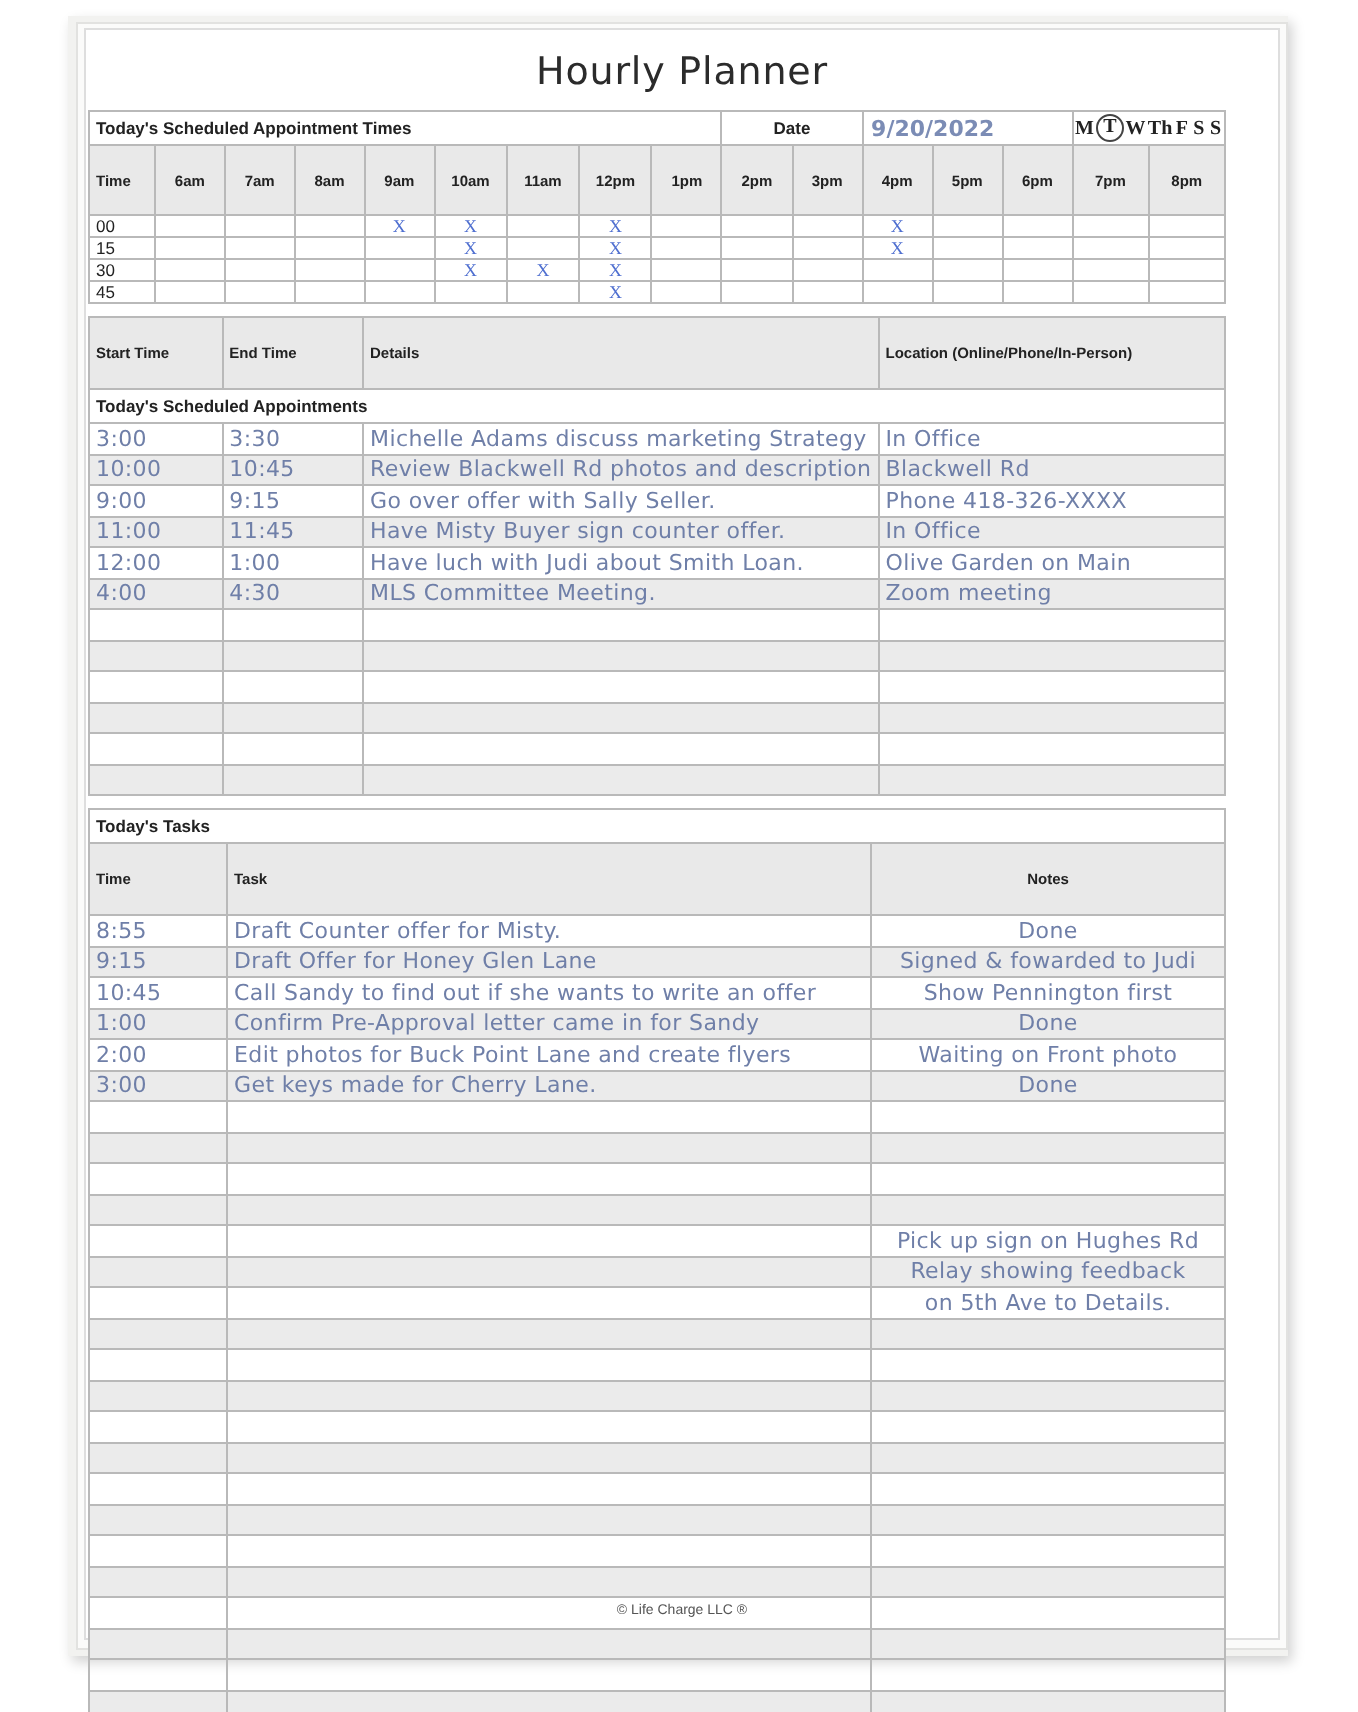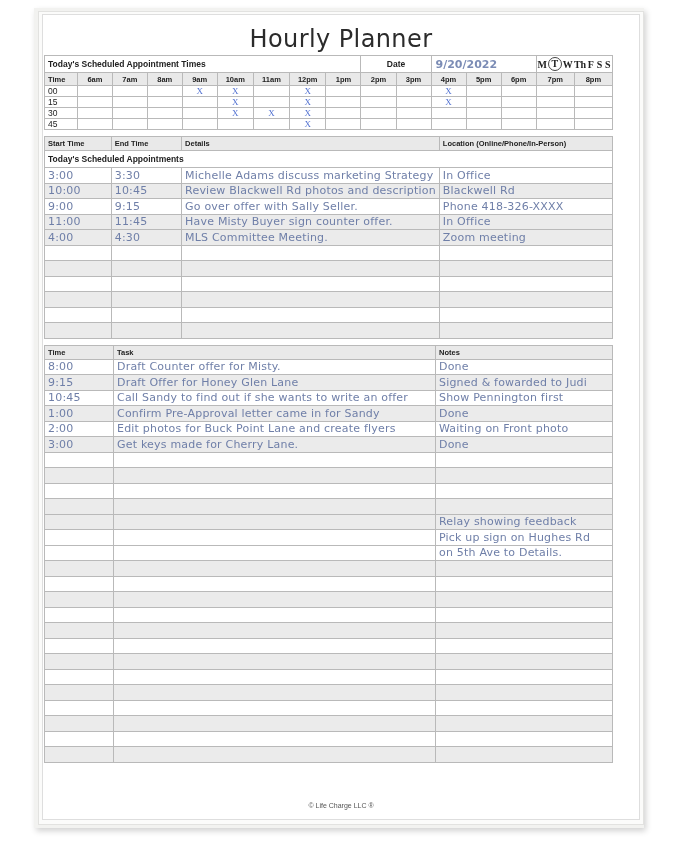--- a/index.html
+++ b/index.html
@@ -26,21 +26,21 @@
     position:absolute;
     left:42px;top:14px;
     width:598px;height:806px;
     background:#ffffff;
     border:1px solid #dedede;
     box-sizing:border-box;
   }
   .page-title{
     text-align:center;
     font-family:"DejaVu Sans", sans-serif;
-    font-size:24px;
+    font-size:19px;
     color:#2b2b2b;
     padding-top:10px;
     letter-spacing:.4px;
   }
   .sheet{
     position:absolute;
     left:44px;top:55px;
     width:569px;
     border-radius:14px;
   }
@@ -52,21 +52,21 @@
     font-size:8.5px;
     text-align:left;
     padding:2px 3px;
     height:12px;
   }
   .sub{
     background:#e9e9e9;
     font-weight:bold;
     font-size:7.5px;
     text-align:left;
-    padding:1px 3px;
+    padding:12px 3px;
     height:11px;
   }
   .cell{height:11px;padding:0 3px;}
   .alt{background:#ebebeb;}
   .center{text-align:center;}
   .hw{
     font-family:"DejaVu Sans", sans-serif;
     color:#6f7fa8;
     font-size:11px;
     white-space:nowrap;
@@ -99,21 +99,21 @@
     border:1px solid #444;
     border-radius:50%;
     width:12px;height:12px;line-height:12px;
   }
   .appt td{height:14.5px;}
   .tasks td{height:14.5px;}
   .col-start{width:62px;}
   .col-end{width:66px;}
   .col-loc{width:170px;}
   .col-time{width:62px;}
-  .col-notes{width:170px;}
+  .col-notes{width:170px;text-align:center;}
   .spacer{height:6px;}
   .footer{
     position:absolute;
     left:0;right:0;bottom:10px;
     text-align:center;
     font-size:7px;
     color:#555;
   }
 </style>
 </head>
@@ -281,20 +281,26 @@
           <td class="cell"><span class="hw">Go over offer with Sally Seller.</span></td>
           <td class="cell col-loc"><span class="hw">Phone 418-326-XXXX</span></td>
         </tr>
         <tr>
           <td class="cell alt col-start"><span class="hw">11:00</span></td>
           <td class="cell alt col-end"><span class="hw">11:45</span></td>
           <td class="cell alt"><span class="hw">Have Misty Buyer sign counter offer.</span></td>
           <td class="cell alt col-loc"><span class="hw">In Office</span></td>
         </tr>
         <tr>
+          <td class="cell col-start"><span class="hw">12:00</span></td>
+          <td class="cell col-end"><span class="hw">1:00</span></td>
+          <td class="cell"><span class="hw">Have luch with Judi about Smith Loan.</span></td>
+          <td class="cell col-loc"><span class="hw">Olive Garden on Main</span></td>
+        </tr>
+        <tr>
           <td class="cell alt col-start"><span class="hw">4:00</span></td>
           <td class="cell alt col-end"><span class="hw">4:30</span></td>
           <td class="cell alt"><span class="hw">MLS Committee Meeting.</span></td>
           <td class="cell alt col-loc"><span class="hw">Zoom meeting</span></td>
         </tr>
         <tr>
           <td class="cell col-start"><span class="hw"></span></td>
           <td class="cell col-end"><span class="hw"></span></td>
           <td class="cell"><span class="hw"></span></td>
           <td class="cell col-loc"><span class="hw"></span></td>
@@ -329,29 +335,32 @@
           <td class="cell alt"><span class="hw"></span></td>
           <td class="cell alt col-loc"><span class="hw"></span></td>
         </tr>
       </tbody>
   </table>
 
   <div class="spacer"></div>
 
   <table>
     <tbody>
+        <tr>
+      <td class="hdr" colspan="3">Today's Tasks</td>
+    </tr>
     <tr>
       <td class="sub col-time">Time</td>
       <td class="sub">Task</td>
       <td class="sub col-notes">Notes</td>
     </tr>
     </tbody>
       <tbody id="task-body" class="tasks">
         <tr>
-          <td class="cell col-time"><span class="hw">8:00</span></td>
+          <td class="cell col-time"><span class="hw">8:55</span></td>
           <td class="cell"><span class="hw">Draft Counter offer for Misty.</span></td>
           <td class="cell col-notes"><span class="hw">Done</span></td>
         </tr>
         <tr>
           <td class="cell alt col-time"><span class="hw">9:15</span></td>
           <td class="cell alt"><span class="hw">Draft Offer for Honey Glen Lane</span></td>
           <td class="cell alt col-notes"><span class="hw">Signed &amp; fowarded to Judi</span></td>
         </tr>
         <tr>
           <td class="cell col-time"><span class="hw">10:45</span></td>
@@ -387,28 +396,28 @@
           <td class="cell col-time"><span class="hw"></span></td>
           <td class="cell"><span class="hw"></span></td>
           <td class="cell col-notes"><span class="hw"></span></td>
         </tr>
         <tr>
           <td class="cell alt col-time"><span class="hw"></span></td>
           <td class="cell alt"><span class="hw"></span></td>
           <td class="cell alt col-notes"><span class="hw"></span></td>
         </tr>
         <tr>
+          <td class="cell col-time"><span class="hw"></span></td>
+          <td class="cell"><span class="hw"></span></td>
+          <td class="cell col-notes"><span class="hw">Pick up sign on Hughes Rd</span></td>
+        </tr>
+        <tr>
           <td class="cell alt col-time"><span class="hw"></span></td>
           <td class="cell alt"><span class="hw"></span></td>
           <td class="cell alt col-notes"><span class="hw">Relay showing feedback</span></td>
-        </tr>
-        <tr>
-          <td class="cell col-time"><span class="hw"></span></td>
-          <td class="cell"><span class="hw"></span></td>
-          <td class="cell col-notes"><span class="hw">Pick up sign on Hughes Rd</span></td>
         </tr>
         <tr>
           <td class="cell col-time"><span class="hw"></span></td>
           <td class="cell"><span class="hw"></span></td>
           <td class="cell col-notes"><span class="hw">on 5th Ave to Details.</span></td>
         </tr>
         <tr>
           <td class="cell alt col-time"><span class="hw"></span></td>
           <td class="cell alt"><span class="hw"></span></td>
           <td class="cell alt col-notes"><span class="hw"></span></td>

